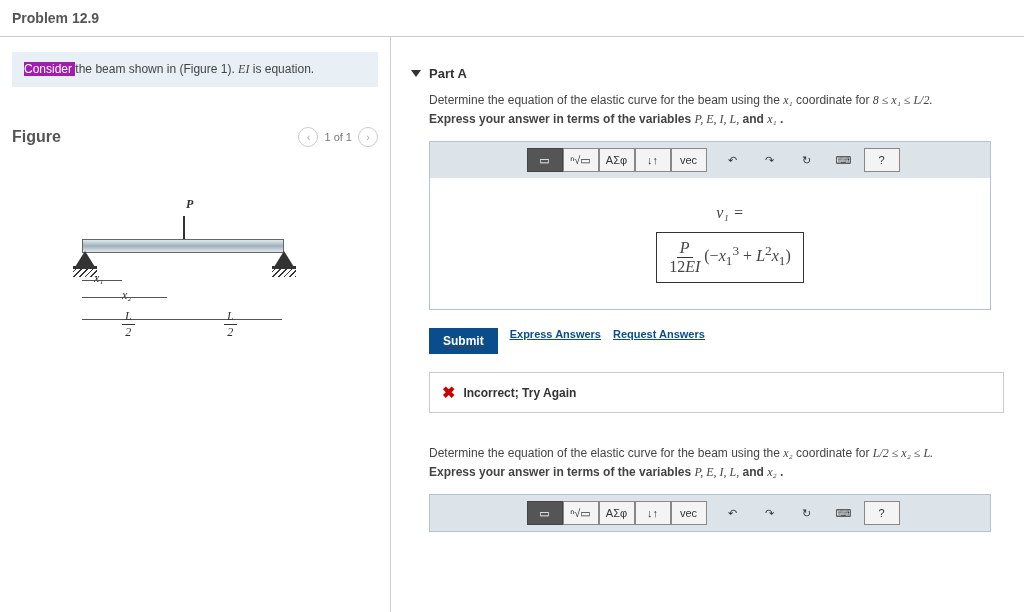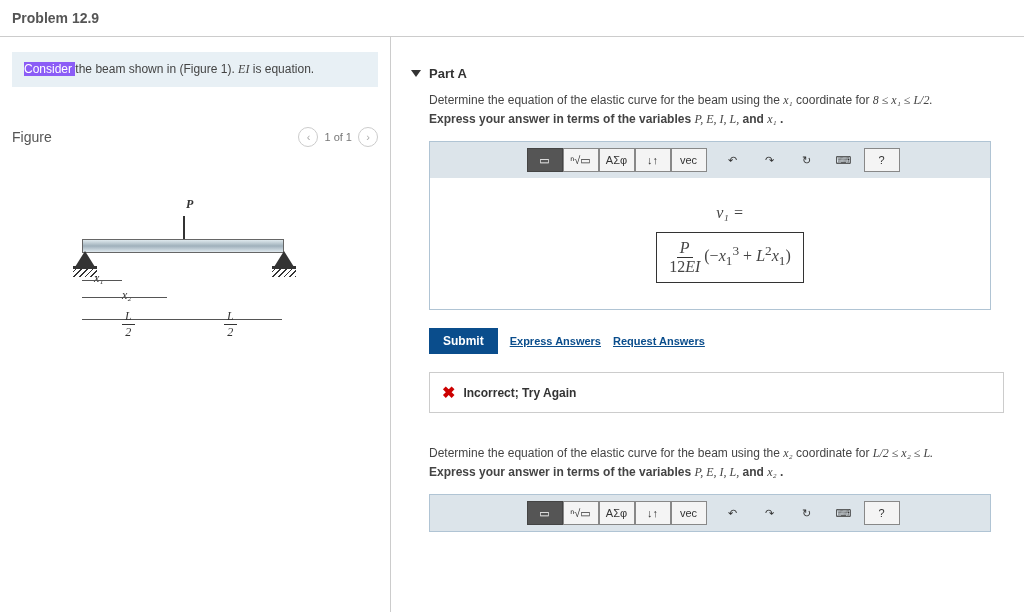--- a/index.html
+++ b/index.html
@@ -1,25 +1,25 @@
 <!DOCTYPE html>
 <html><head>
 <meta charset="utf-8">
 <style>
 body { margin:0; font-family: Arial, Helvetica, sans-serif; font-size:12px; color:#333; background:#fff; }
 .container { display:flex; }
 .header { padding:10px 12px; font-weight:bold; color:#555; font-size:14px; border-bottom:1px solid #ccc; }
 .left { width:390px; border-right:1px solid #ccc; min-height:580px; }
 .right { flex:1; padding:0 20px 20px 20px; }
 .desc-box { background:#e8f0f5; padding:10px 12px; font-size:12px; color:#444; margin:15px 12px; }
-.desc-box .hl { background:#8b5cf6; color:#fff; }
+.desc-box .hl { background:#a21caf; color:#fff; }
 .desc-box .it { font-family:'Times New Roman',serif; font-style:italic; }
 .figure-section { margin:40px 12px 10px 12px; }
 .fig-head { display:flex; align-items:center; justify-content:space-between; padding-bottom:4px;}
-.fig-title { font-size:14px; font-weight:normal; color:#555; }
+.fig-title { font-size:16px; font-weight:bold; color:#555; }
 .pager { display:flex; align-items:center; color:#777; font-size:11px; gap:6px; }
 .pager .btn { width:18px; height:18px; border:1px solid #ccc; border-radius:50%; display:flex; align-items:center; justify-content:center; color:#aaa; cursor:pointer; }
 .beam-figure { width:260px; height:130px; margin:60px 0 0 40px; position:relative; }
 .beam { position:absolute; left:30px; top:28px; width:200px; height:12px; background:linear-gradient(#dfe9ee,#9fb0bb,#dfe9ee); border:1px solid #666; }
 .support { position:absolute; bottom:0; height:30px; width:20px; }
 .tri { width:0; height:0; border-left:10px solid transparent; border-right:10px solid transparent; border-bottom:16px solid #333; margin:0 auto; }
 .base { width:24px; height:3px; background:#333; margin:-1px -2px 0 -2px; }
 .hatch { width:24px; height:8px; background:repeating-linear-gradient(-45deg,#333 0 1px,transparent 1px 4px); margin-left:-2px;}
 .sup-left { left:23px; top:40px; }
 .sup-right { left:222px; top:40px; }
@@ -35,21 +35,21 @@
 .part-body { padding:8px 0 0 18px; font-size:12px; color:#444; }
 .part-body .math { font-family:'Times New Roman',serif; font-style:italic; }
 .toolbar-box { border:1px solid #b0c4d4; margin:14px 0 10px 0; background:#fff; max-width:560px; }
 .toolbar { background:#dce4ea; padding:6px 10px; display:flex; align-items:center; gap:3px; justify-content:center; }
 .tool { height:22px; min-width:26px; padding:0 4px; border:1px solid #888; background:#f4f4f4; display:flex; align-items:center; justify-content:center; font-size:11px; color:#333; cursor:pointer; }
 .tool.dark { background:#555; color:#fff; border-color:#444;}
 .tool-group { display:flex; margin:0 6px; }
 .answer-area { padding:26px 0 26px 40px; font-family:'Times New Roman',serif; font-style:italic; font-size:16px; display:flex; align-items:center; gap:10px;flex-direction:column; }
 .eq-box { border:1px solid #333; padding:6px 12px; font-style:normal; }
 .eq-input { border:1px solid #333; width:80px; height:22px; }
-.submit-row { display:flex; align-items:center; gap:12px; padding:8px 0; }
+.submit-row { display:flex; align-items:flex-start; gap:12px; padding:8px 0;text-decoration:underline; }
 .submit-btn { background:#0a4d8c; color:#fff; border:none; padding:6px 14px; font-size:12px; font-weight:bold; cursor:pointer; }
 .link { color:#0a4d8c; font-weight:bold; text-decoration:underline; font-size:11px; cursor:pointer; }
 .feedback { border:1px solid #ccc; padding:10px 12px; margin-top:10px; max-width:560px; display:flex; align-items:center; gap:8px; font-weight:bold; color:#333; }
 .feedback .x { color:#cc0000; font-size:16px; }
 .frac { display:inline-flex; flex-direction:column; align-items:center; font-style:italic; vertical-align:middle; }
 .frac .num { border-bottom:1px solid #333; padding:0 3px; }
 </style>
 </head>
 <body>
 

